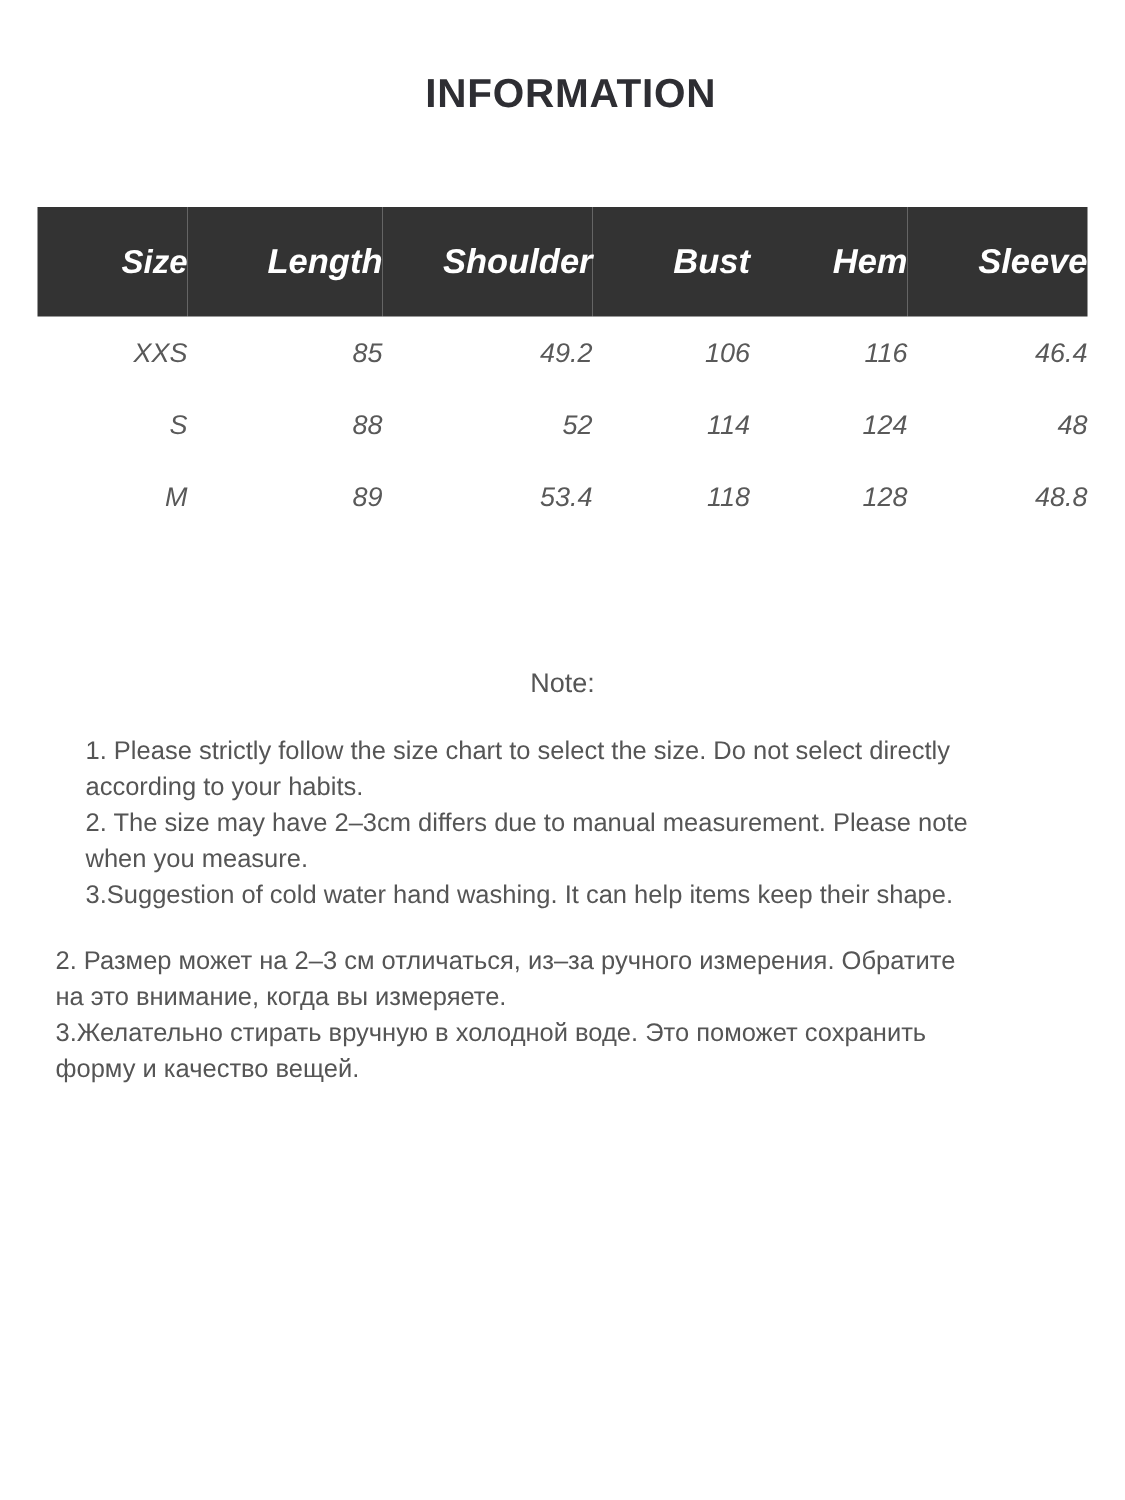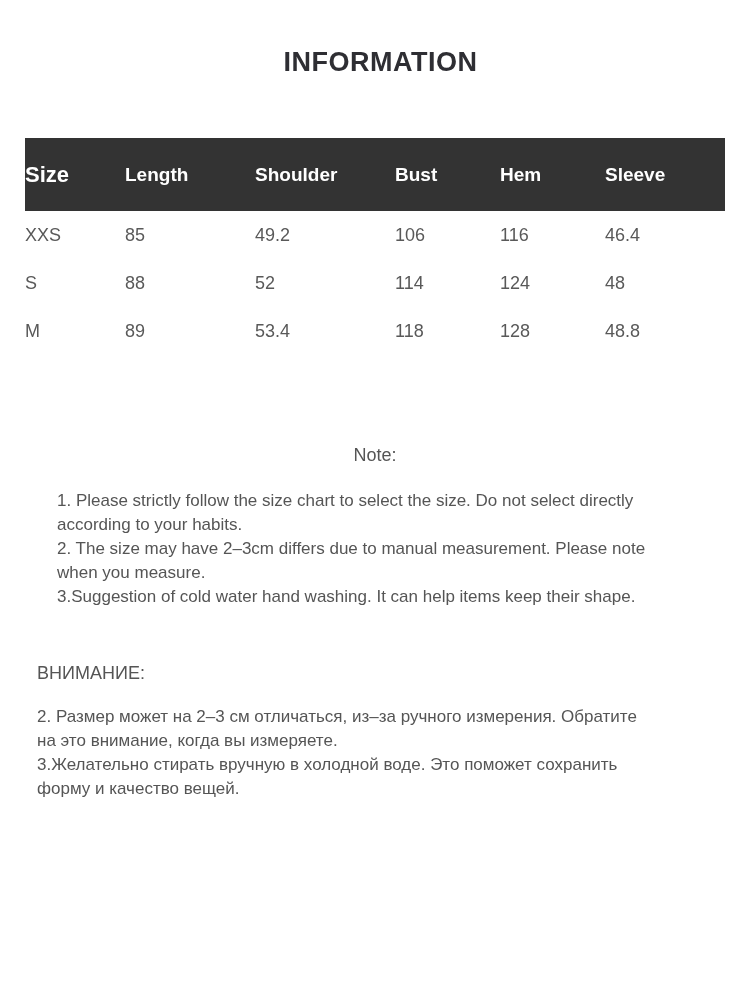--- a/index.html
+++ b/index.html
@@ -25,32 +25,33 @@
   }
   .size-table-wrap {
     margin: 60px 25px 0 25px;
   }
   table.size-table {
     width: 700px;
     border-collapse: collapse;
     table-layout: fixed;
   }
   table.size-table th, table.size-table td {
-    text-align: left;
+    text-align: right;
     vertical-align: middle;
     font-weight: normal;
+    font-style: italic;
   }
   table.size-table thead tr {
     background: #333333;
   }
   table.size-table thead th {
     height: 73px;
     color: #ffffff;
     font-weight: bold;
-    font-size: 19px;
+    font-size: 23px;
   }
   table.size-table thead th.col-size {
     font-size: 22px;
   }
   table.size-table tbody td {
     height: 48px;
     color: #595959;
     font-size: 18px;
   }
   table.size-table tbody tr:first-child td {
@@ -142,21 +143,20 @@
   <div class="notes">
     <div class="note-heading-en">Note:</div>
     <div class="note-list-en">
       <p class="note-item">1. Please strictly follow the size chart  to select the size. Do not select directly
 according to your habits.</p>
       <p class="note-item">2. The size may have 2–3cm differs due to manual measurement. Please note
 when you measure.</p>
       <p class="note-item">3.Suggestion of cold water hand washing. It can help items keep their shape.</p>
     </div>
 
-    <div class="note-heading-ru">ВНИМАНИЕ:</div>
     <div class="note-list-ru">
       <p class="note-item">2. Размер может на 2–3 см отличаться, из–за ручного измерения. Обратите
 на это внимание, когда вы измеряете.</p>
       <p class="note-item">3.Желательно стирать вручную в холодной воде. Это поможет сохранить
 форму и качество вещей.</p>
     </div>
   </div>
 
 </div>
 

